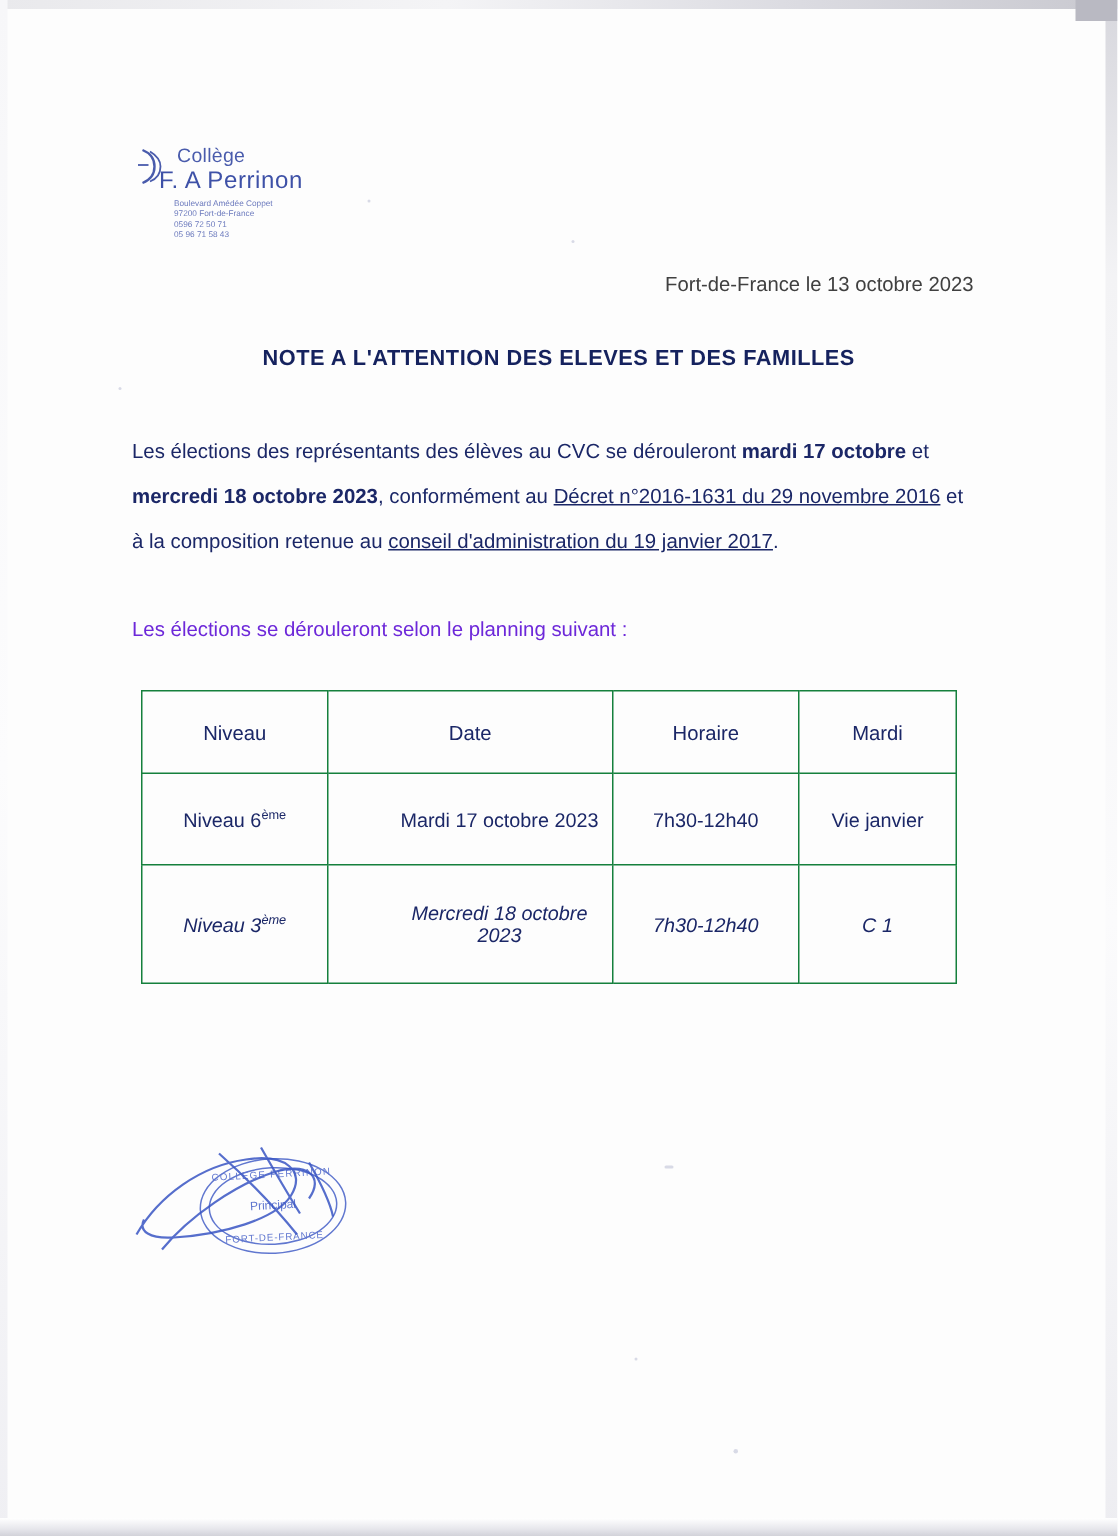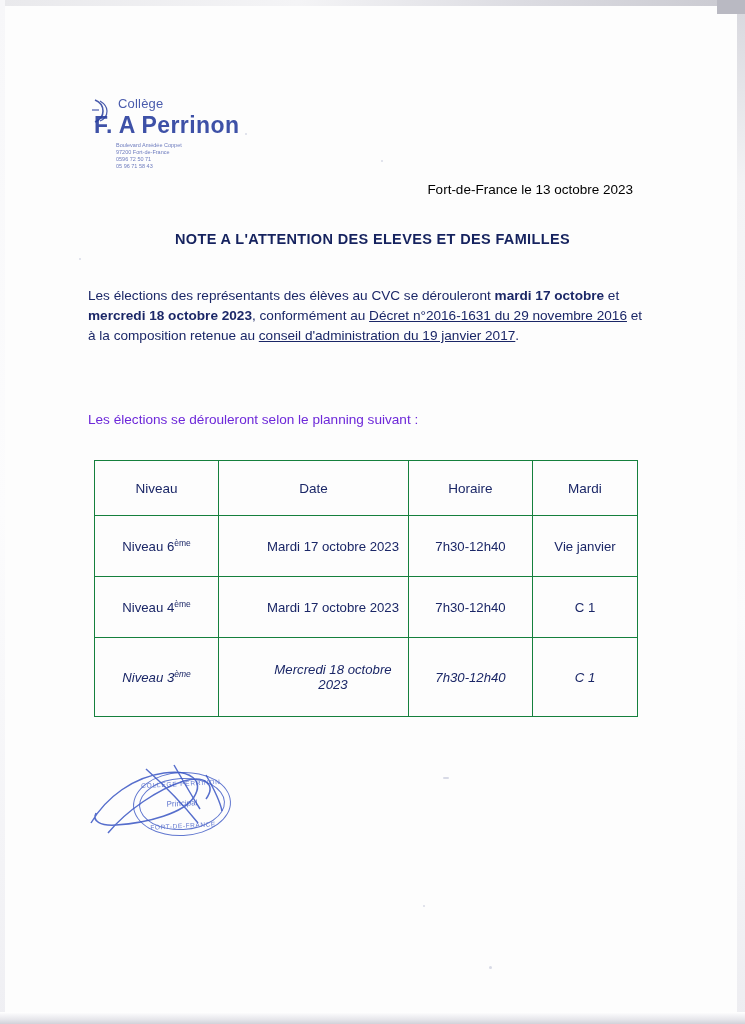--- a/index.html
+++ b/index.html
@@ -70,44 +70,44 @@
     opacity: .85;
   }
   .lh-line1 {
     margin-left: 26px;
     font-size: 13px;
     letter-spacing: .2px;
     color: #2a3f9e;
     opacity: .85;
   }
   .lh-line2 {
-    margin-left: 2px;
+    margin-left: 14px;
     margin-top: 1px;
-    font-size: 23px;
-    font-weight: 700;
+    font-size: 16px;
+    font-weight: 400;
     letter-spacing: .4px;
     color: #2a3f9e;
     opacity: .9;
   }
   .lh-addr {
     margin-left: 24px;
     margin-top: 3px;
     font-size: 5.5px;
     line-height: 7px;
     color: #3b4ea8;
     opacity: .75;
   }
 
   
   .date-line {
     position: absolute;
     top: 182px;
-    right: 112px;
+    right: 96px;
     font-size: 13.5px;
-    color: #000000;
+    color: #404040;
     white-space: nowrap;
   }
 
   
   .doc-title {
     position: absolute;
     top: 231px;
     left: 0;
     width: 745px;
     text-align: center;
@@ -117,21 +117,21 @@
     color: #15225e;
   }
 
   
   .para1 {
     position: absolute;
     top: 286px;
     left: 88px;
     width: 564px;
     font-size: 13.6px;
-    line-height: 20px;
+    line-height: 30px;
     color: #1b2767;
     text-align: left;
   }
   .para1 .b { font-weight: bold; }
   .para1 .u { text-decoration: underline; }
 
   .para2 {
     position: absolute;
     top: 409px;
     left: 88px;
@@ -281,26 +281,20 @@
       </tr>
     </thead>
     <tbody>
       <tr>
         <td><span>Niveau 6</span><sup>ème</sup></td>
         <td class="cell-strong">Mardi 17 octobre 2023</td>
         <td>7h30-12h40</td>
         <td>Vie janvier</td>
       </tr>
       <tr>
-        <td><span>Niveau 4</span><sup>ème</sup></td>
-        <td class="cell-strong">Mardi 17 octobre 2023</td>
-        <td>7h30-12h40</td>
-        <td>C 1</td>
-      </tr>
-      <tr>
         <td><span>Niveau 3</span><sup>ème</sup></td>
         <td class="cell-strong">Mercredi 18 octobre 2023</td>
         <td>7h30-12h40</td>
         <td>C 1</td>
       </tr>
     </tbody>
   </table>
 
   <div class="signature">
     <svg class="sig-svg" width="200" height="110" viewBox="0 0 200 110">

